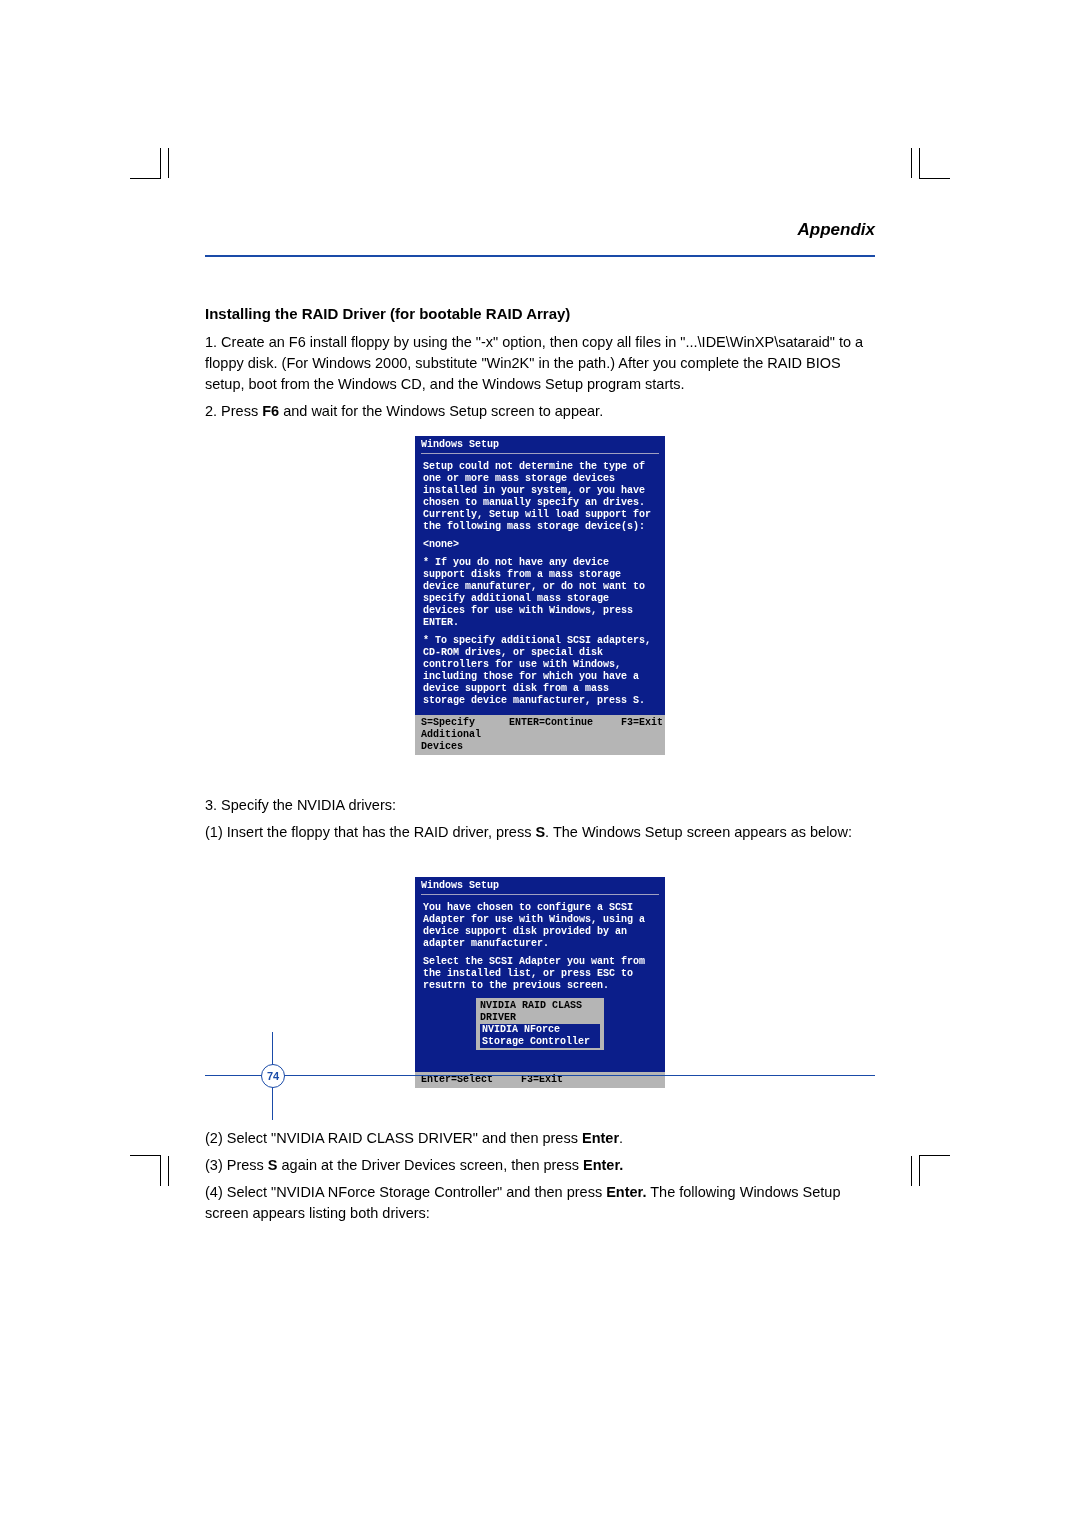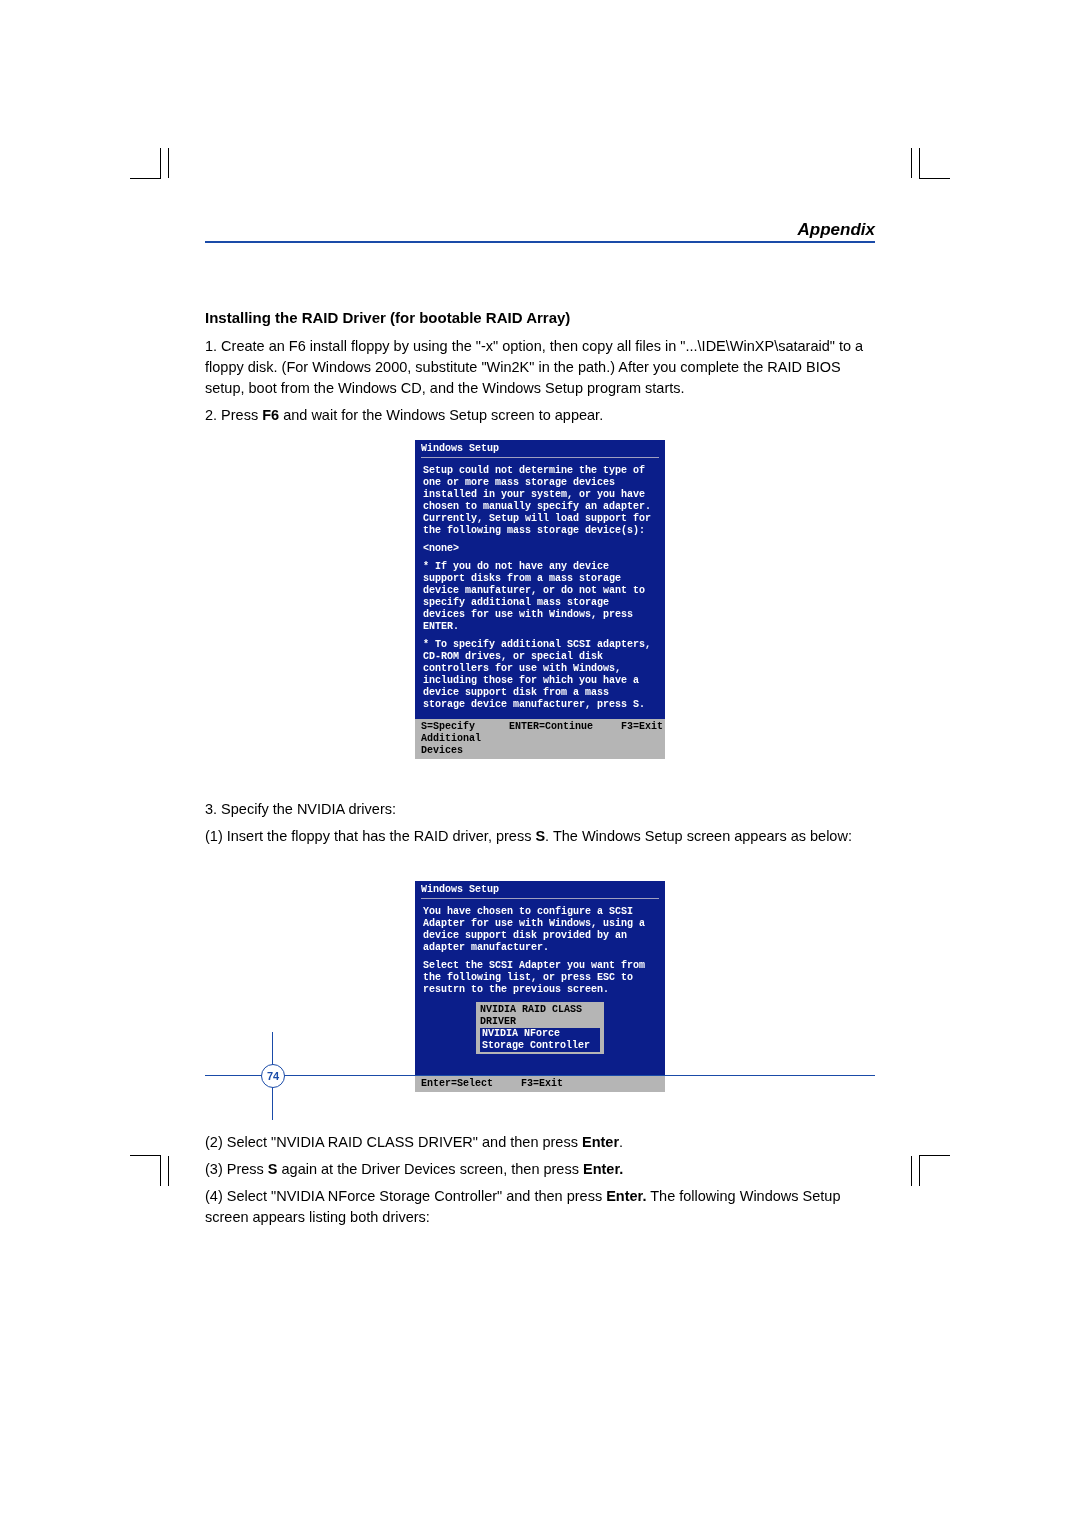--- a/index.html
+++ b/index.html
@@ -31,22 +31,22 @@
     right: 205px;
     top: 220px;
   }
   .header-title {
     text-align: right;
     font-weight: bold;
     font-style: italic;
     font-size: 17px;
     color: #000;
     border-bottom: 2px solid #1a4ba8;
-    padding-bottom: 1px;
-    margin-bottom: 66px;
+    padding-bottom: 15px;
+    margin-bottom: 48px;
   }
   .section-heading {
     font-weight: bold;
     font-size: 15px;
     color: #000;
     margin-bottom: 10px;
   }
   .body-text {
     font-size: 14.5px;
     line-height: 1.45;
@@ -131,21 +131,21 @@
   <div class="body-text">1. Create an F6 install floppy by using the "-x" option, then copy all files in "...\IDE\WinXP\sataraid" to a floppy disk. (For Windows 2000, substitute "Win2K" in the path.) After you complete the RAID BIOS setup, boot from the Windows CD, and the Windows Setup program starts.</div>
 
   <div class="body-text">
     <span>2. Press </span><span class="bold">F6</span><span> and wait for the Windows Setup screen to appear.</span>
   </div>
 
   <div class="setup-screen">
     <div class="setup-header">Windows Setup</div>
     <div class="hr-white"></div>
     <div class="setup-body">
-      <p>Setup could not determine the type of one or more mass storage devices installed in your system, or you have chosen to manually specify an adapter. Currently, Setup will load support for the following mass storage device(s):</p>
+      <p>Setup could not determine the type of one or more mass storage devices installed in your system, or you have chosen to manually specify an drives. Currently, Setup will load support for the following mass storage device(s):</p>
       <p>&lt;none&gt;</p>
       <p>* If you do not have any device support disks from a mass storage device manufaturer, or do not want to specify additional mass storage devices for use with Windows, press ENTER.</p>
       <p>* To specify additional SCSI adapters, CD-ROM drives, or special disk controllers for use with Windows, including those for which you have a device support disk from a mass storage device manufacturer, press S.</p>
     </div>
     <div class="setup-footer">
       <span>S=Specify Additional Devices</span>
       <span>ENTER=Continue</span>
       <span>F3=Exit</span>
     </div>
   </div>
@@ -154,21 +154,21 @@
 
   <div class="body-text">
     <span>(1) Insert the floppy that has the RAID driver, press </span><span class="bold">S</span><span>. The Windows Setup screen appears as below:</span>
   </div>
 
   <div class="setup-screen" style="margin-top:34px;">
     <div class="setup-header">Windows Setup</div>
     <div class="hr-white"></div>
     <div class="setup-body">
       <p>You have chosen to configure a SCSI Adapter for use with Windows, using a device support disk provided by an adapter manufacturer.</p>
-      <p>Select the SCSI Adapter you want from the following list, or press ESC to resutrn to the previous screen.</p>
+      <p>Select the SCSI Adapter you want from the installed list, or press ESC to resutrn to the previous screen.</p>
       <div class="setup-list-box">
         <div>NVIDIA RAID CLASS DRIVER</div>
         <div class="sel">NVIDIA NForce Storage Controller</div>
       </div>
       <div style="height:14px;"></div>
     </div>
     <div class="setup-footer">
       <span>Enter=Select</span>
       <span>F3=Exit</span>
     </div>

